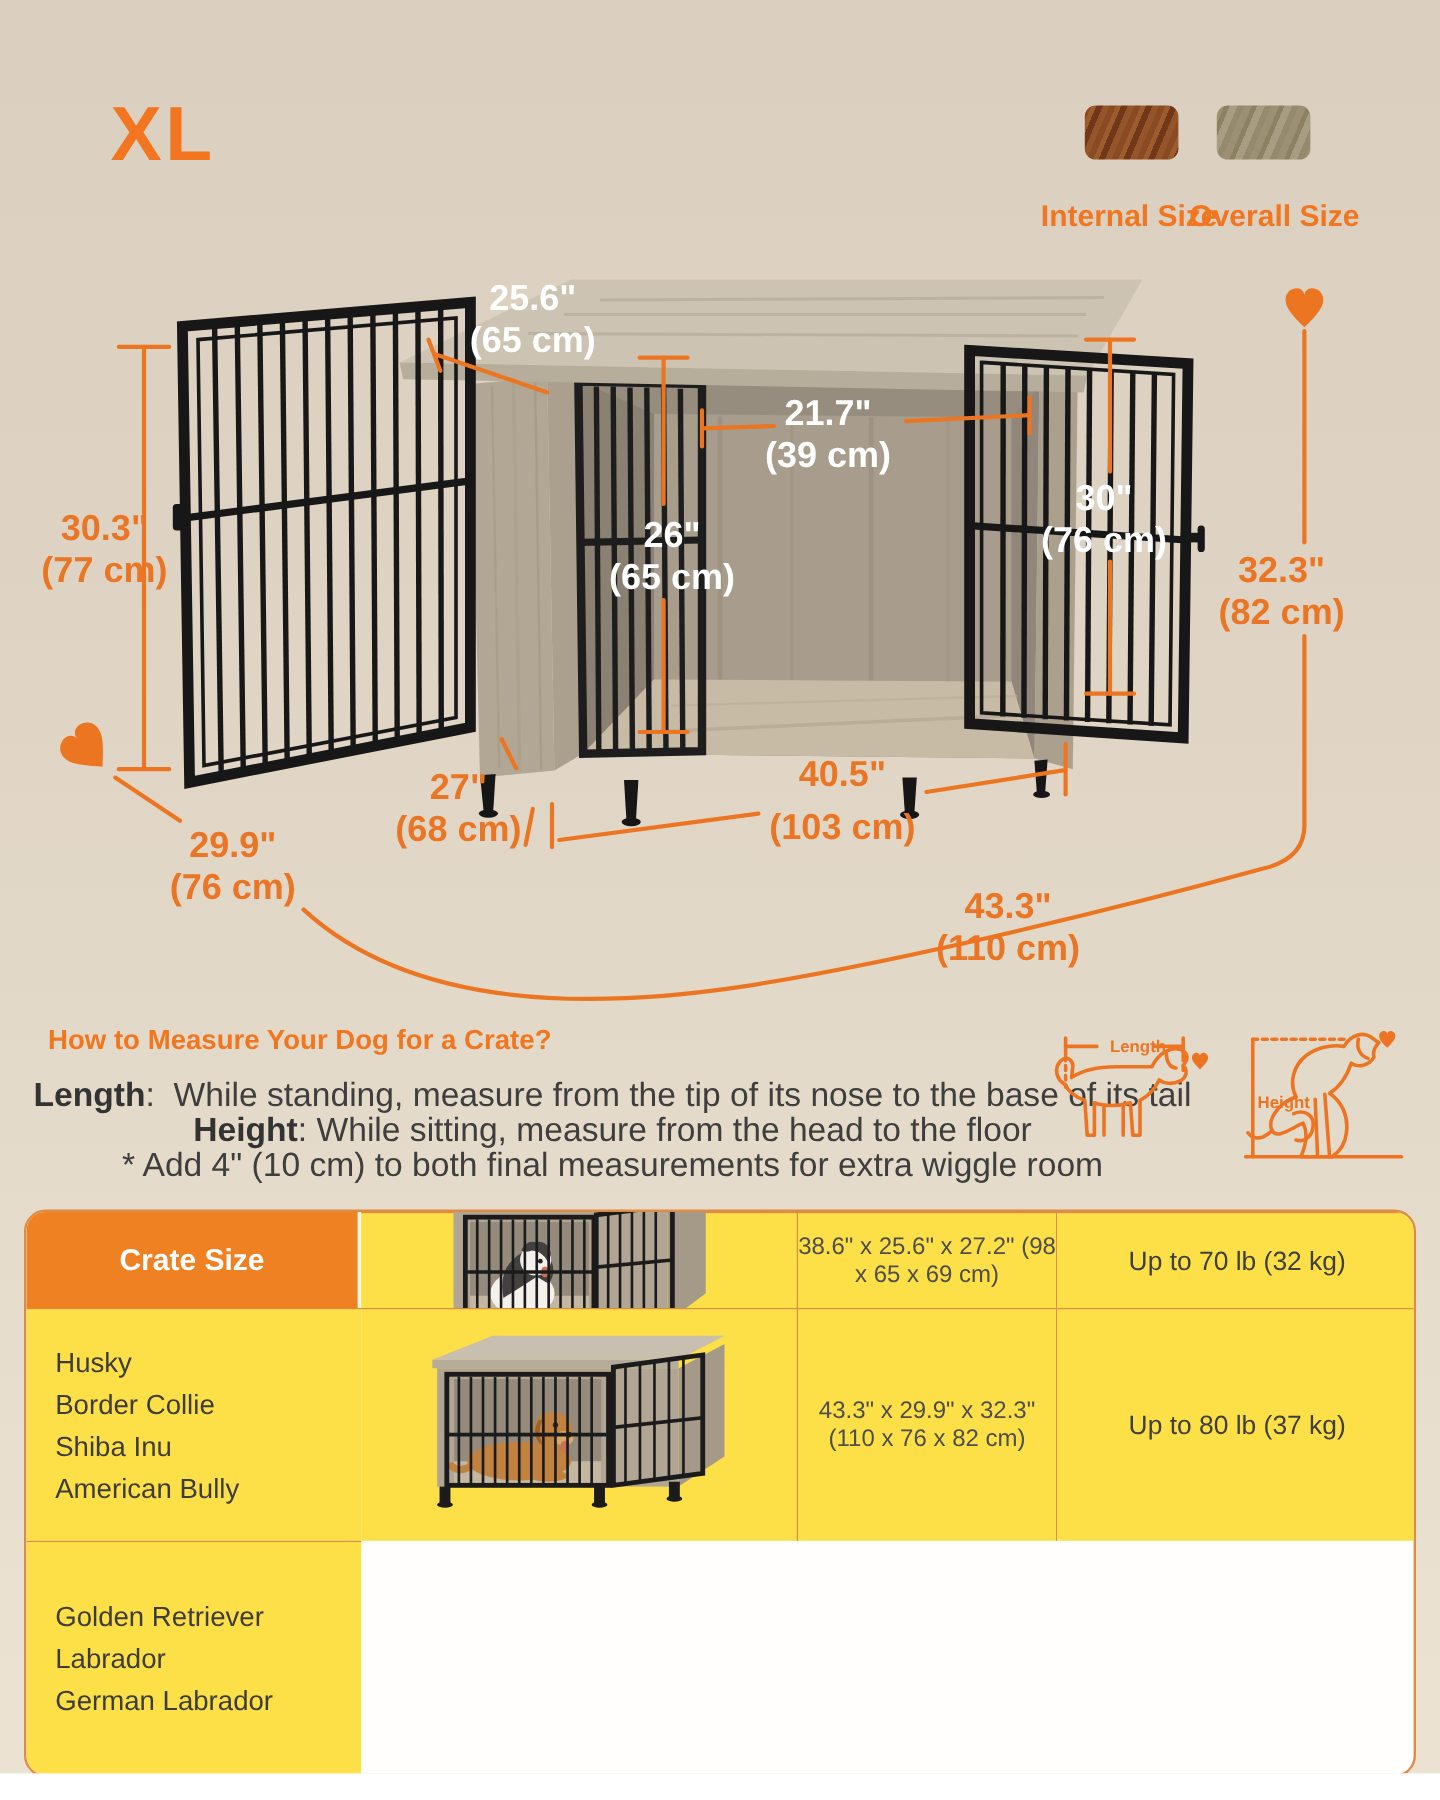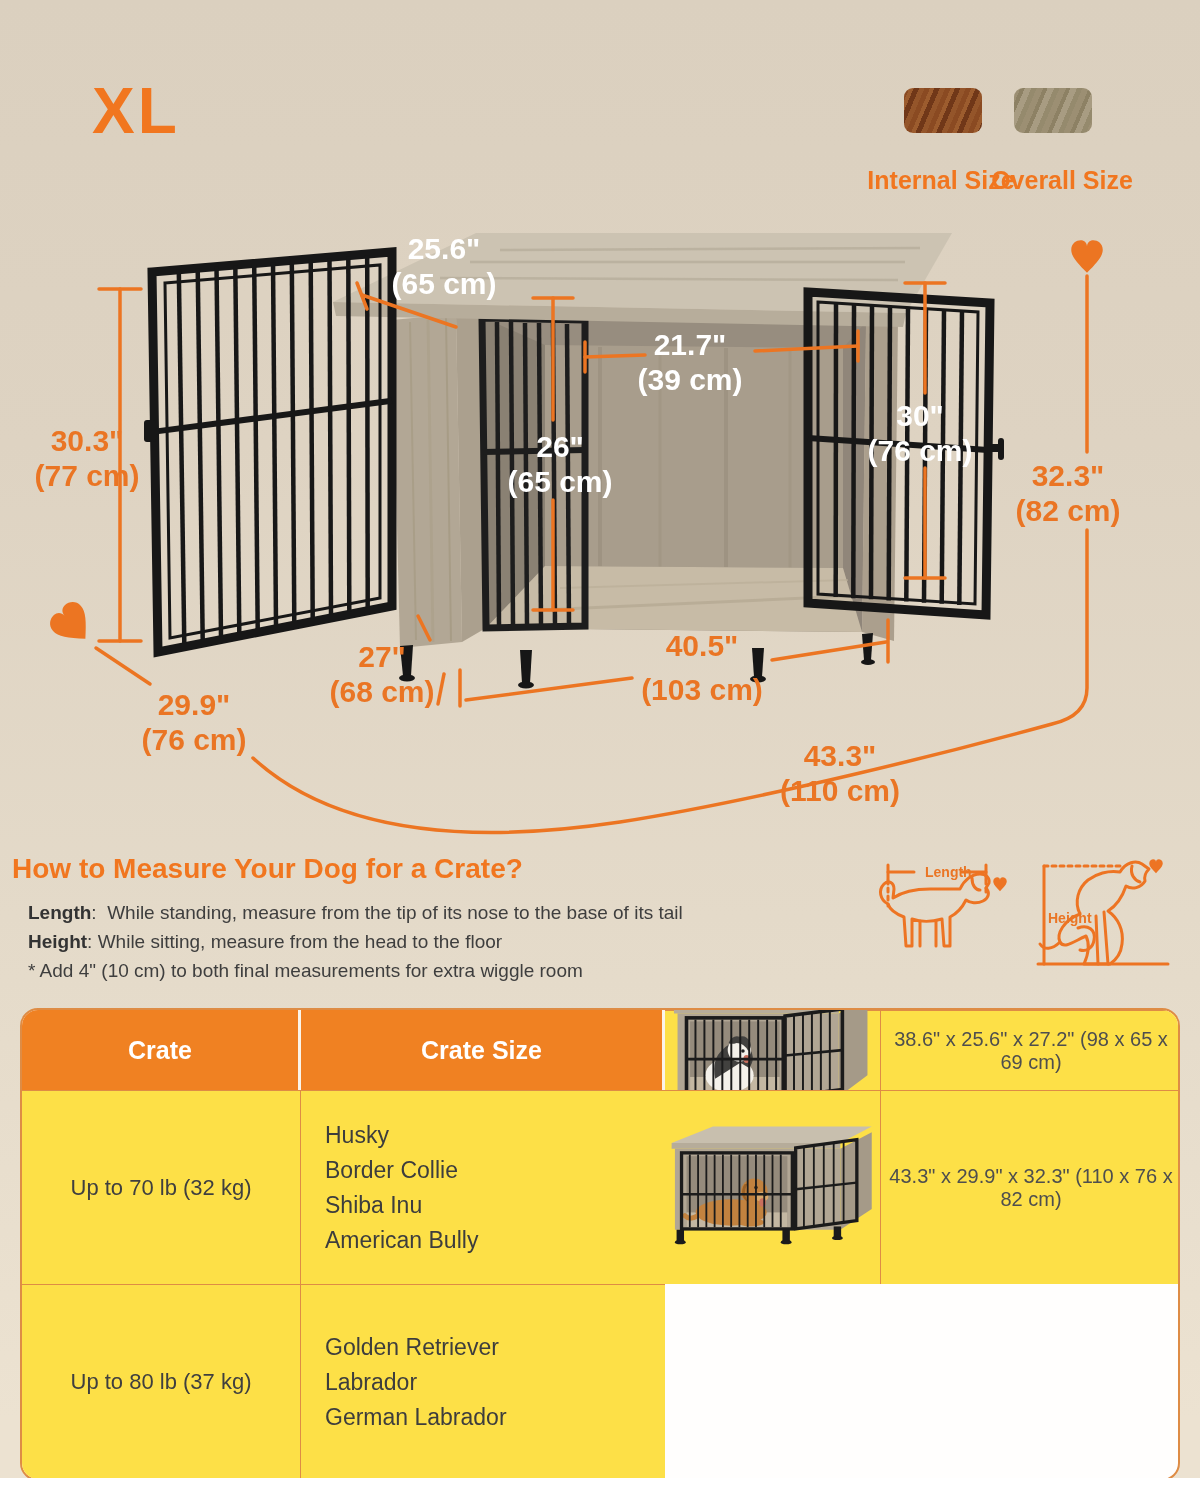--- a/index.html
+++ b/index.html
@@ -15,22 +15,22 @@
     background:repeating-linear-gradient(113deg,#9c8f73 0 6px,#8d8164 6px 10px,#a89c82 10px 16px,#958a6d 16px 21px);}
   .legend-label{position:absolute;width:150px;text-align:center;color:#f1761f;font-weight:bold;
     font-size:25px;line-height:1.12;}
   .legend-label.internal{left:866px;top:166px;}
   .legend-label.overall{left:987px;top:166px;}
   .diagram-svg{position:absolute;left:0;top:0;z-index:1;}
   .dim{position:absolute;z-index:2;font-weight:bold;font-size:30px;line-height:35px;text-align:center;
     transform:translateX(-50%);white-space:nowrap;}
   .dim.white{color:#ffffff;}
   .dim.orange{color:#ea7524;}
-  .measure-title{position:absolute;left:12px;top:853px;font-size:28px;font-weight:bold;color:#f1761f;z-index:2;text-align:right;}
-  .measure-lines{position:absolute;left:28px;top:898px;font-size:19px;color:#3e3e3e;line-height:29px;z-index:2;}
+  .measure-title{position:absolute;left:40px;top:853px;font-size:23px;font-weight:bold;color:#f1761f;z-index:2;text-align:right;}
+  .measure-lines{position:absolute;left:28px;top:898px;font-size:28px;color:#3e3e3e;line-height:29px;z-index:2;text-align:center;}
   .measure-lines b{color:#333;}
   .dog-svg{position:absolute;z-index:2;}
   .dog-label{position:absolute;z-index:3;font-size:14px;font-weight:bold;color:#ea7524;}
   .crate-table{position:absolute;left:20px;top:1008px;width:1160px;z-index:2;
     display:grid;grid-template-columns:279px 364px 216px 301px;grid-template-rows:80px 194px 195px;
     border-radius:18px;overflow:hidden;border:2px solid #de8c45;box-sizing:border-box;background:#fffefd;}
   .th{background:#f08122;color:#fff;font-weight:bold;font-size:25px;line-height:1.15;
     display:flex;align-items:center;justify-content:center;text-align:center;border-right:3px solid #fbf4e9;}
   .th.last{border-right:none;}
   .td{background:#fde047;display:flex;align-items:center;justify-content:center;text-align:center;
@@ -271,21 +271,20 @@
       <path d="M78,62 L82,114 M70,66 L72,114"></path>
       <path d="M34,92 C26,100 18,100 14,94"></path>
       <path d="M52,78 C62,74 70,80 68,90 C67,98 60,102 54,100"></path>
       <path d="M106,16 C104,24 108,30 114,32"></path>
     </g>
     <path fill="#ed7423" transform="translate(130,16) scale(0.45)" d="M0,16 C-10,6 -15,0 -15,-6 C-15,-12 -10,-15 -6,-15 C-2.5,-15 0,-12.5 0,-9 C0,-12.5 2.5,-15 6,-15 C10,-15 15,-12 15,-6 C15,0 10,6 0,16 Z"></path>
   </svg>
   <div class="dog-label" style="left:1048px;top:910px;">Height</div>
 
   <div class="crate-table">
-    <div class="th">Crate</div>
     <div class="th">Crate Size</div>
 
     <div class="td">
       <svg width="238" height="150" viewBox="0 0 240 150">
         <polygon points="10,26 56,8 226,8 194,26" fill="#c8bfae"></polygon>
         <polygon points="10,26 194,26 194,33 10,33" fill="#b6ac9a"></polygon>
         <polygon points="194,33 226,15 226,102 194,126" fill="#a59a88"></polygon>
         <rect x="14" y="33" width="180" height="95" fill="#b1a694"></rect>
         <rect x="28" y="42" width="100" height="80" fill="#958b7c"></rect>
         <rect x="28" y="104" width="100" height="18" fill="#c3b7a2"></rect>

